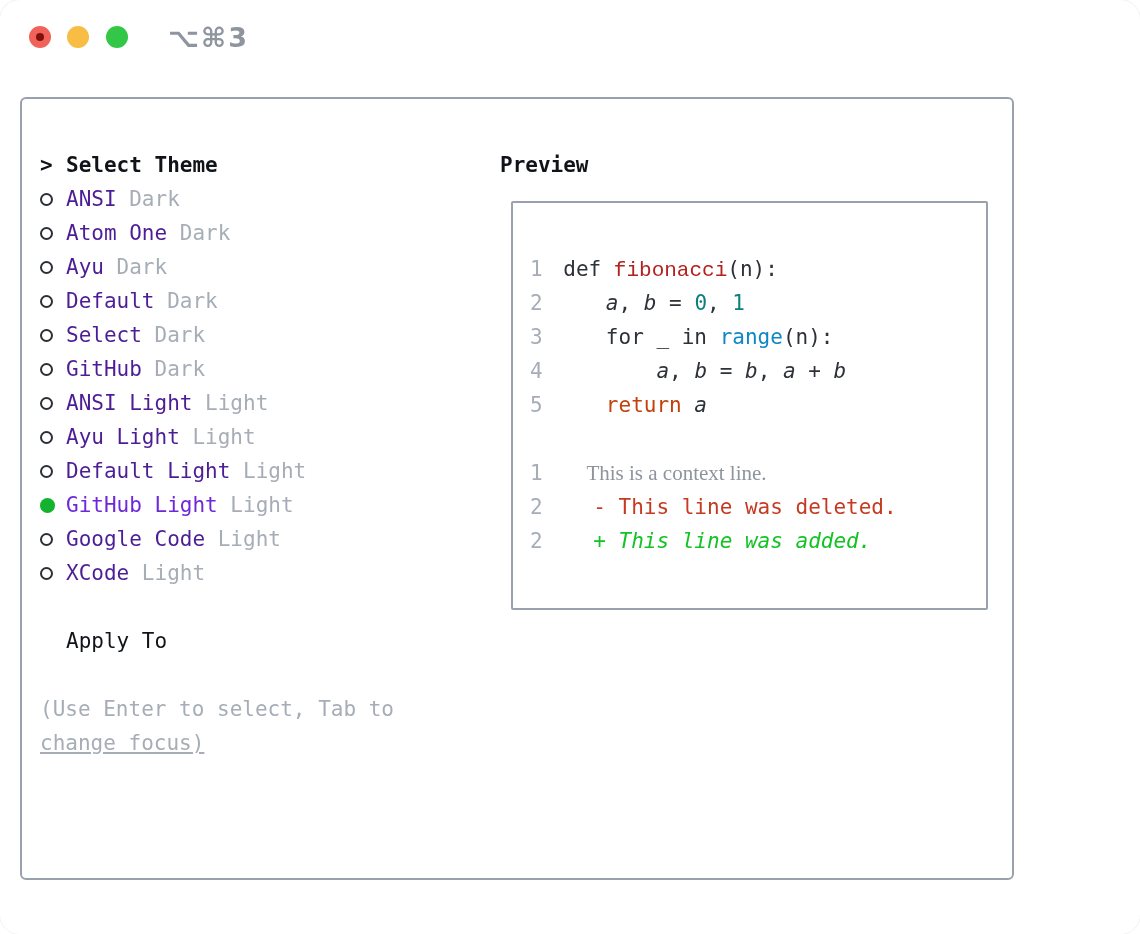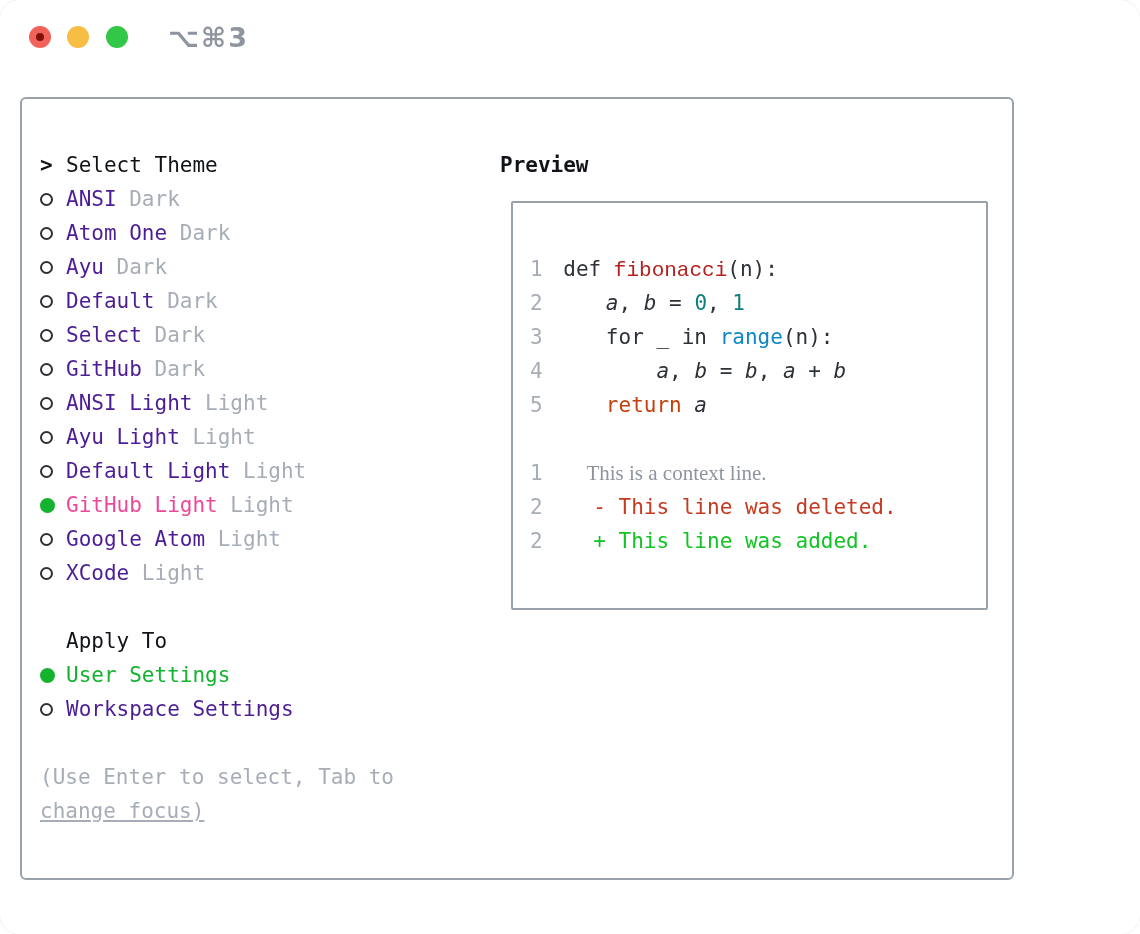--- a/index.html
+++ b/index.html
@@ -38,21 +38,21 @@
     border: 2px solid #99a1ac; border-radius: 6px;
     background: #ffffff;
   }
 
   .left-col { position: absolute; left: 18px; top: 49px; width: 450px; }
   .row { height: 34px; display: flex; align-items: center; font-size: 21px; white-space: pre; }
   .spacer { height: 34px; }
   .marker { width: 26px; display: flex; align-items: center; flex-shrink: 0; }
   .ring { width: 13px; height: 13px; border: 2px solid #2b3036; border-radius: 50%; }
   .dot  { width: 15px; height: 15px; border-radius: 50%; }
-  .hdr { font-weight: 400; color: #101317; }
+  .hdr { font-weight: 700; color: #101317; }
   .prompt { color: #101317; font-weight: 700; }
   .item-name { color: #4c1d95; }
   .variant { margin-left: 1ch; }
 
   
   .preview-title {
     position: absolute; left: 478px; top: 49px; height: 34px;
     display: flex; align-items: center;
     font-size: 21px; font-weight: 700; color: #101317;
   }
@@ -91,36 +91,32 @@
       <div id="theme-list">
           <div class="row"><span class="marker"><span class="ring"></span></span><span class="item-name">ANSI</span><span class="variant" style="color: rgb(166, 173, 183);">Dark</span></div>
           <div class="row"><span class="marker"><span class="ring"></span></span><span class="item-name">Atom One</span><span class="variant" style="color: rgb(166, 173, 183);">Dark</span></div>
           <div class="row"><span class="marker"><span class="ring"></span></span><span class="item-name">Ayu</span><span class="variant" style="color: rgb(166, 173, 183);">Dark</span></div>
           <div class="row"><span class="marker"><span class="ring"></span></span><span class="item-name">Default</span><span class="variant" style="color: rgb(166, 173, 183);">Dark</span></div>
           <div class="row"><span class="marker"><span class="ring"></span></span><span class="item-name">Select</span><span class="variant" style="color: rgb(166, 173, 183);">Dark</span></div>
           <div class="row"><span class="marker"><span class="ring"></span></span><span class="item-name">GitHub</span><span class="variant" style="color: rgb(166, 173, 183);">Dark</span></div>
           <div class="row"><span class="marker"><span class="ring"></span></span><span class="item-name">ANSI Light</span><span class="variant" style="color: rgb(166, 173, 183);">Light</span></div>
           <div class="row"><span class="marker"><span class="ring"></span></span><span class="item-name">Ayu Light</span><span class="variant" style="color: rgb(166, 173, 183);">Light</span></div>
           <div class="row"><span class="marker"><span class="ring"></span></span><span class="item-name">Default Light</span><span class="variant" style="color: rgb(166, 173, 183);">Light</span></div>
-          <div class="row"><span class="marker"><span class="dot" style="background: rgb(19, 179, 47);"></span></span><span class="item-name" style="color: #ec4899;">GitHub Light</span><span class="variant" style="color: rgb(166, 173, 183);">Light</span></div>
-          <div class="row"><span class="marker"><span class="ring"></span></span><span class="item-name">Google Atom</span><span class="variant" style="color: rgb(166, 173, 183);">Light</span></div>
+          <div class="row"><span class="marker"><span class="dot" style="background: rgb(19, 179, 47);"></span></span><span class="item-name" style="color: #6d28d9;">GitHub Light</span><span class="variant" style="color: rgb(166, 173, 183);">Light</span></div>
+          <div class="row"><span class="marker"><span class="ring"></span></span><span class="item-name">Google Code</span><span class="variant" style="color: rgb(166, 173, 183);">Light</span></div>
           <div class="row"><span class="marker"><span class="ring"></span></span><span class="item-name">XCode</span><span class="variant" style="color: rgb(166, 173, 183);">Light</span></div>
         </div>
 
       <div class="spacer"></div>
 
       <div class="row">
         <span class="marker"></span>
         <span style="color:#101317">Apply To</span>
       </div>
 
-      <div id="apply-list">
-          <div class="row"><span class="marker"><span class="dot" style="background: rgb(19, 179, 47);"></span></span><span class="item-name" style="color: rgb(19, 179, 47);">User Settings</span></div>
-          <div class="row"><span class="marker"><span class="ring"></span></span><span class="item-name">Workspace Settings</span></div>
-        </div>
 
       <div class="spacer"></div>
 
       <div id="footer-hint">
           <div class="row" style="color: rgb(166, 173, 183);">(Use Enter to select, Tab to</div>
           <div class="row" style="color: rgb(166, 173, 183); text-decoration: underline;">change focus)</div>
         </div>
     </div>
 
     <div class="preview-title">Preview</div>
@@ -154,19 +150,19 @@
           <div class="codeline">
             <span class="lnum" style="color: rgb(166, 173, 183);">1</span>
             <span class="ltext"><span style="color: rgb(141, 148, 157); font-family: Liberation Serif, serif;">      This is a context line.</span></span>
           </div>
           <div class="codeline">
             <span class="lnum" style="color: rgb(166, 173, 183);">2</span>
             <span class="ltext"><span style="color: rgb(197, 58, 33);">   - This line was deleted.</span></span>
           </div>
           <div class="codeline">
             <span class="lnum" style="color: rgb(166, 173, 183);">2</span>
-            <span class="ltext"><span style="color: rgb(18, 195, 36);">   + This line was added.</span></span>
+            <span class="ltext"><span style="color: rgb(18, 195, 36); font-style: italic;">   + This line was added.</span></span>
           </div>
         </div>
     </div>
 
   </div>
 </div>
 
 </body></html>

